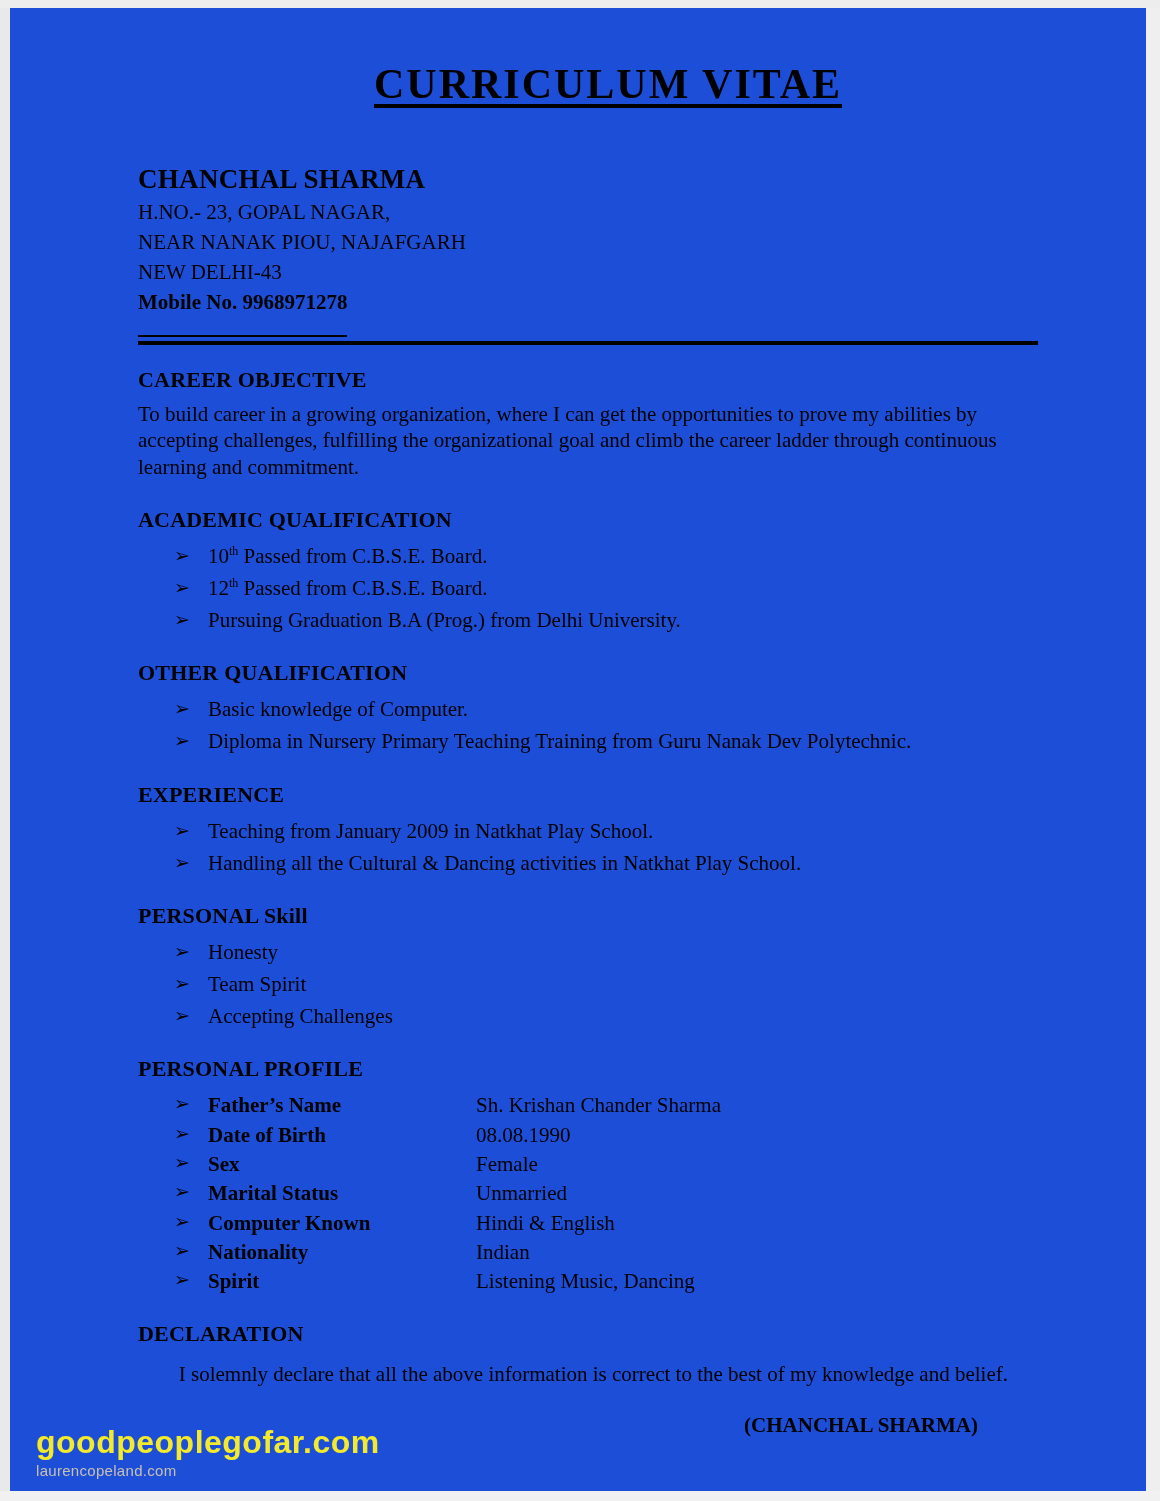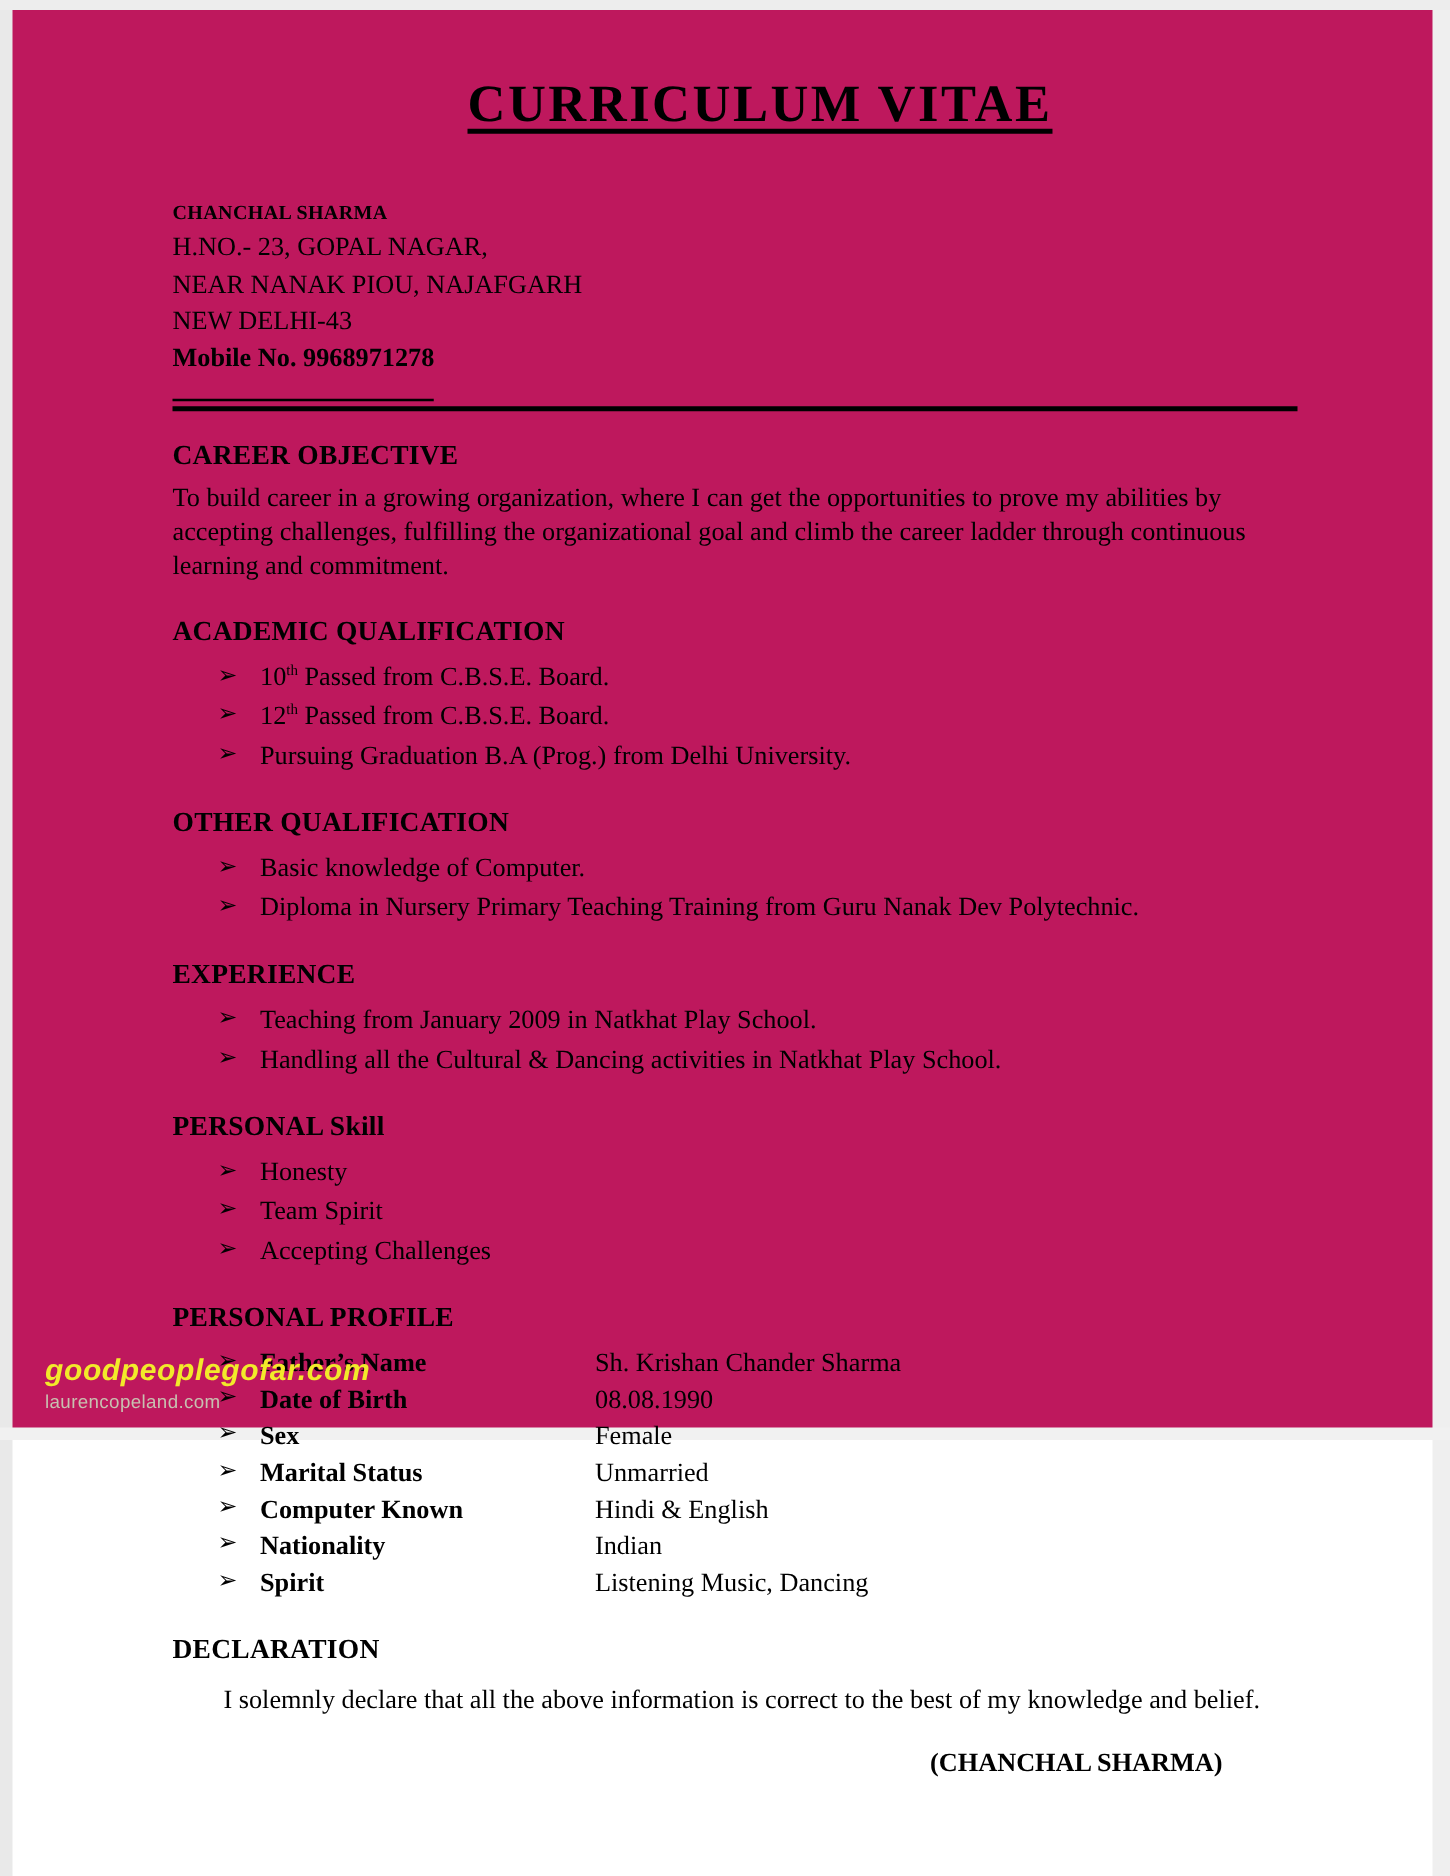--- a/index.html
+++ b/index.html
@@ -12,22 +12,22 @@
     height: 1501px;
     font-family: "Liberation Serif", serif;
     color: #000000;
     position: relative;
     overflow: hidden;
   }
   .page {
     position: absolute;
     left: 0; top: 0;
     width: 1160px;
-    height: 1152px;
-    background: #be185d;
+    height: 1501px;
+    background: #1d4ed8;
     box-sizing: border-box;
   }
   
   .scan-edge-left {
     position: absolute; left: 0; top: 0; width: 10px; height: 1501px;
     background: #e9e9e9;
   }
   .scan-edge-right {
     position: absolute; right: 0; top: 0; width: 14px; height: 1501px;
     background: #efefef;
@@ -59,21 +59,21 @@
     margin: 0 0 52px 0;
     padding-left: 40px;
   }
 
   .name-block {
     font-size: 21px;
     line-height: 1.42;
   }
   .name-line {
     font-weight: 700;
-    font-size: 16px;
+    font-size: 27px;
     letter-spacing: 0.3px;
   }
   .addr-line {
     font-weight: 400;
     font-size: 21px;
   }
   .mobile-line {
     font-weight: 700;
     font-size: 21px;
     display: inline-block;
@@ -174,26 +174,25 @@
   }
 
   .watermark {
     position: absolute;
     left: 36px;
     bottom: 22px;
     pointer-events: none;
   }
   .wm-main {
     font-family: "Liberation Sans", sans-serif;
-    font-size: 24px;
+    font-size: 32px;
     font-weight: 700;
     color: #f2ea2a;
     letter-spacing: 0.5px;
     line-height: 1;
-    font-style: italic;
   }
   .wm-sub {
     font-family: "Liberation Sans", sans-serif;
     font-size: 15px;
     color: #c8c0b0;
     letter-spacing: 0.3px;
     margin-top: 4px;
   }
 </style>
 </head>

